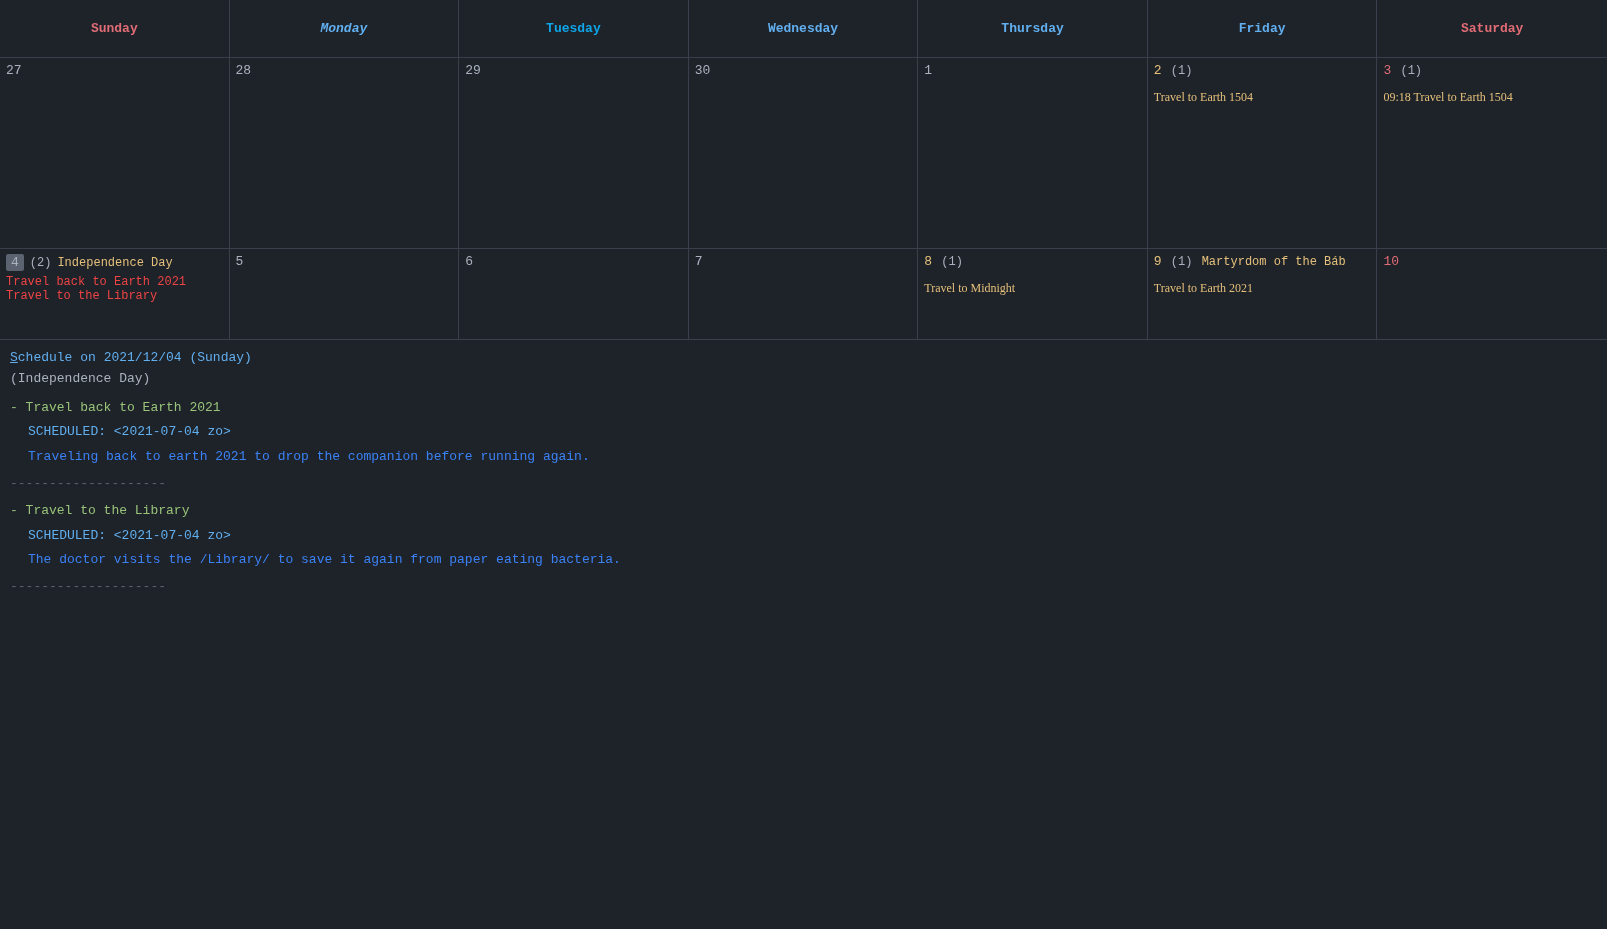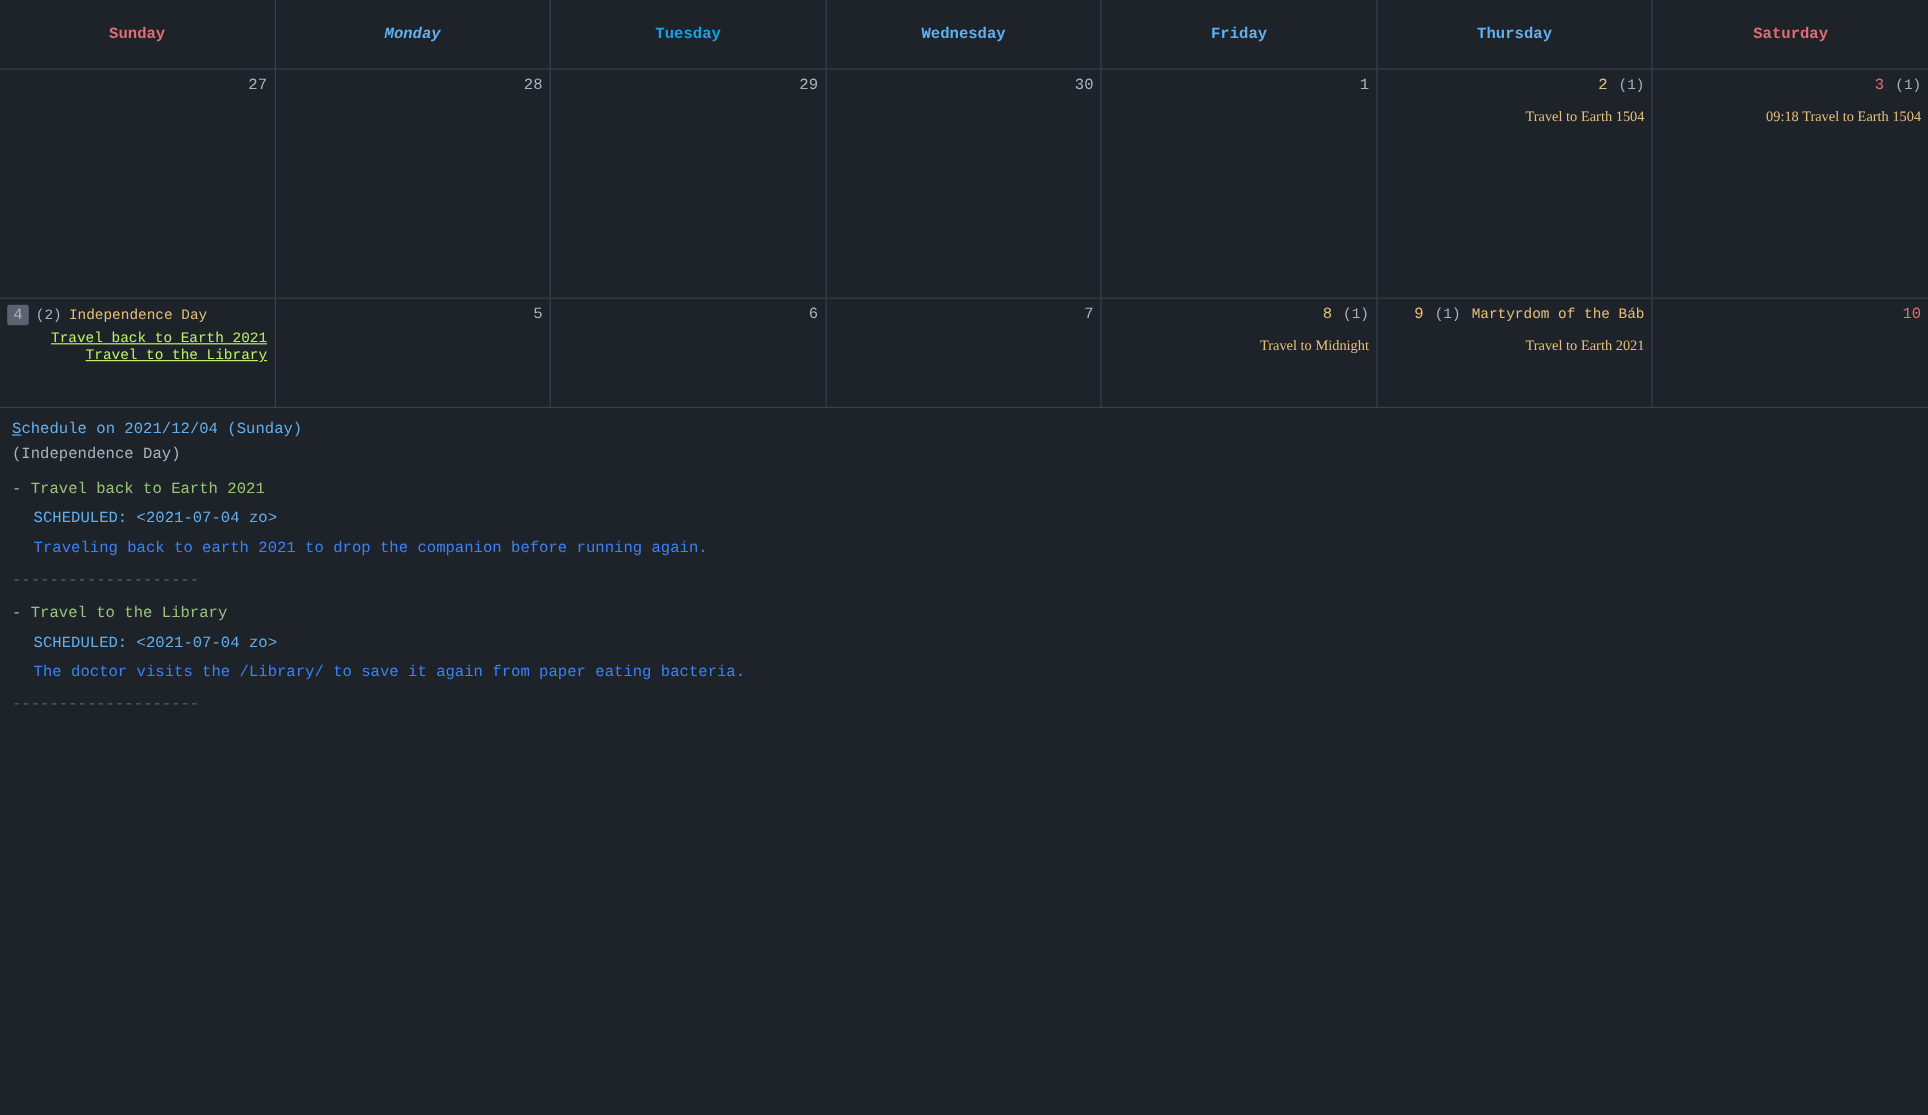--- a/index.html
+++ b/index.html
@@ -29,21 +29,20 @@
     .col-mon { color: #61afef; font-style: italic; }
     .col-tue { color: #0ea5e9; }
     .col-wed { color: #61afef; }
     .col-thu { color: #61afef; }
     .col-fri { color: #61afef; }
     .col-sat { color: #e06c75; }
 
     .calendar-rows {
       display: flex;
       flex-direction: column;
-      text-align: right;
     }
     .calendar-row {
       display: grid;
       grid-template-columns: repeat(7, 1fr);
       border-bottom: 1px solid #3a3f4b;
     }
     .cal-cell {
       min-height: 190px;
       border-right: 1px solid #3a3f4b;
       padding: 5px 6px;
@@ -69,21 +68,21 @@
     }
     .day-number.orange { color: #e5c07b; }
     .day-number.red { color: #e06c75; }
 
     .event-label {
       font-size: 12px;
       margin-top: 12px;
       font-family: Liberation Serif, serif;
     }
     .event-orange { color: #e5c07b; }
-    .event-green { color: #bef264; text-decoration: underline; }
+    .event-green { color: #ef4444; }
 
     .holiday-label {
       font-size: 12px;
       color: #e5c07b;
       display: inline;
       margin-left: 2px;
     }
 
     
     .day4-header {
@@ -134,22 +133,22 @@
     }
   </style>
 </head>
 <body>
 
 <div class="calendar-header">
   <div class="cal-header-cell col-sun">Sunday</div>
   <div class="cal-header-cell col-mon">Monday</div>
   <div class="cal-header-cell col-tue">Tuesday</div>
   <div class="cal-header-cell col-wed">Wednesday</div>
+  <div class="cal-header-cell col-thu">Thursday</div>
   <div class="cal-header-cell col-fri">Friday</div>
-  <div class="cal-header-cell col-thu">Thursday</div>
   <div class="cal-header-cell col-sat">Saturday</div>
 </div>
 
 <div class="calendar-rows" id="calendar-grid">
     <div class="calendar-row">
       <div class="cal-cell"><span class="day-number">27</span></div>
       <div class="cal-cell"><span class="day-number">28</span></div>
       <div class="cal-cell"><span class="day-number">29</span></div>
       <div class="cal-cell"><span class="day-number">30</span></div>
       <div class="cal-cell"><span class="day-number">1</span></div>

